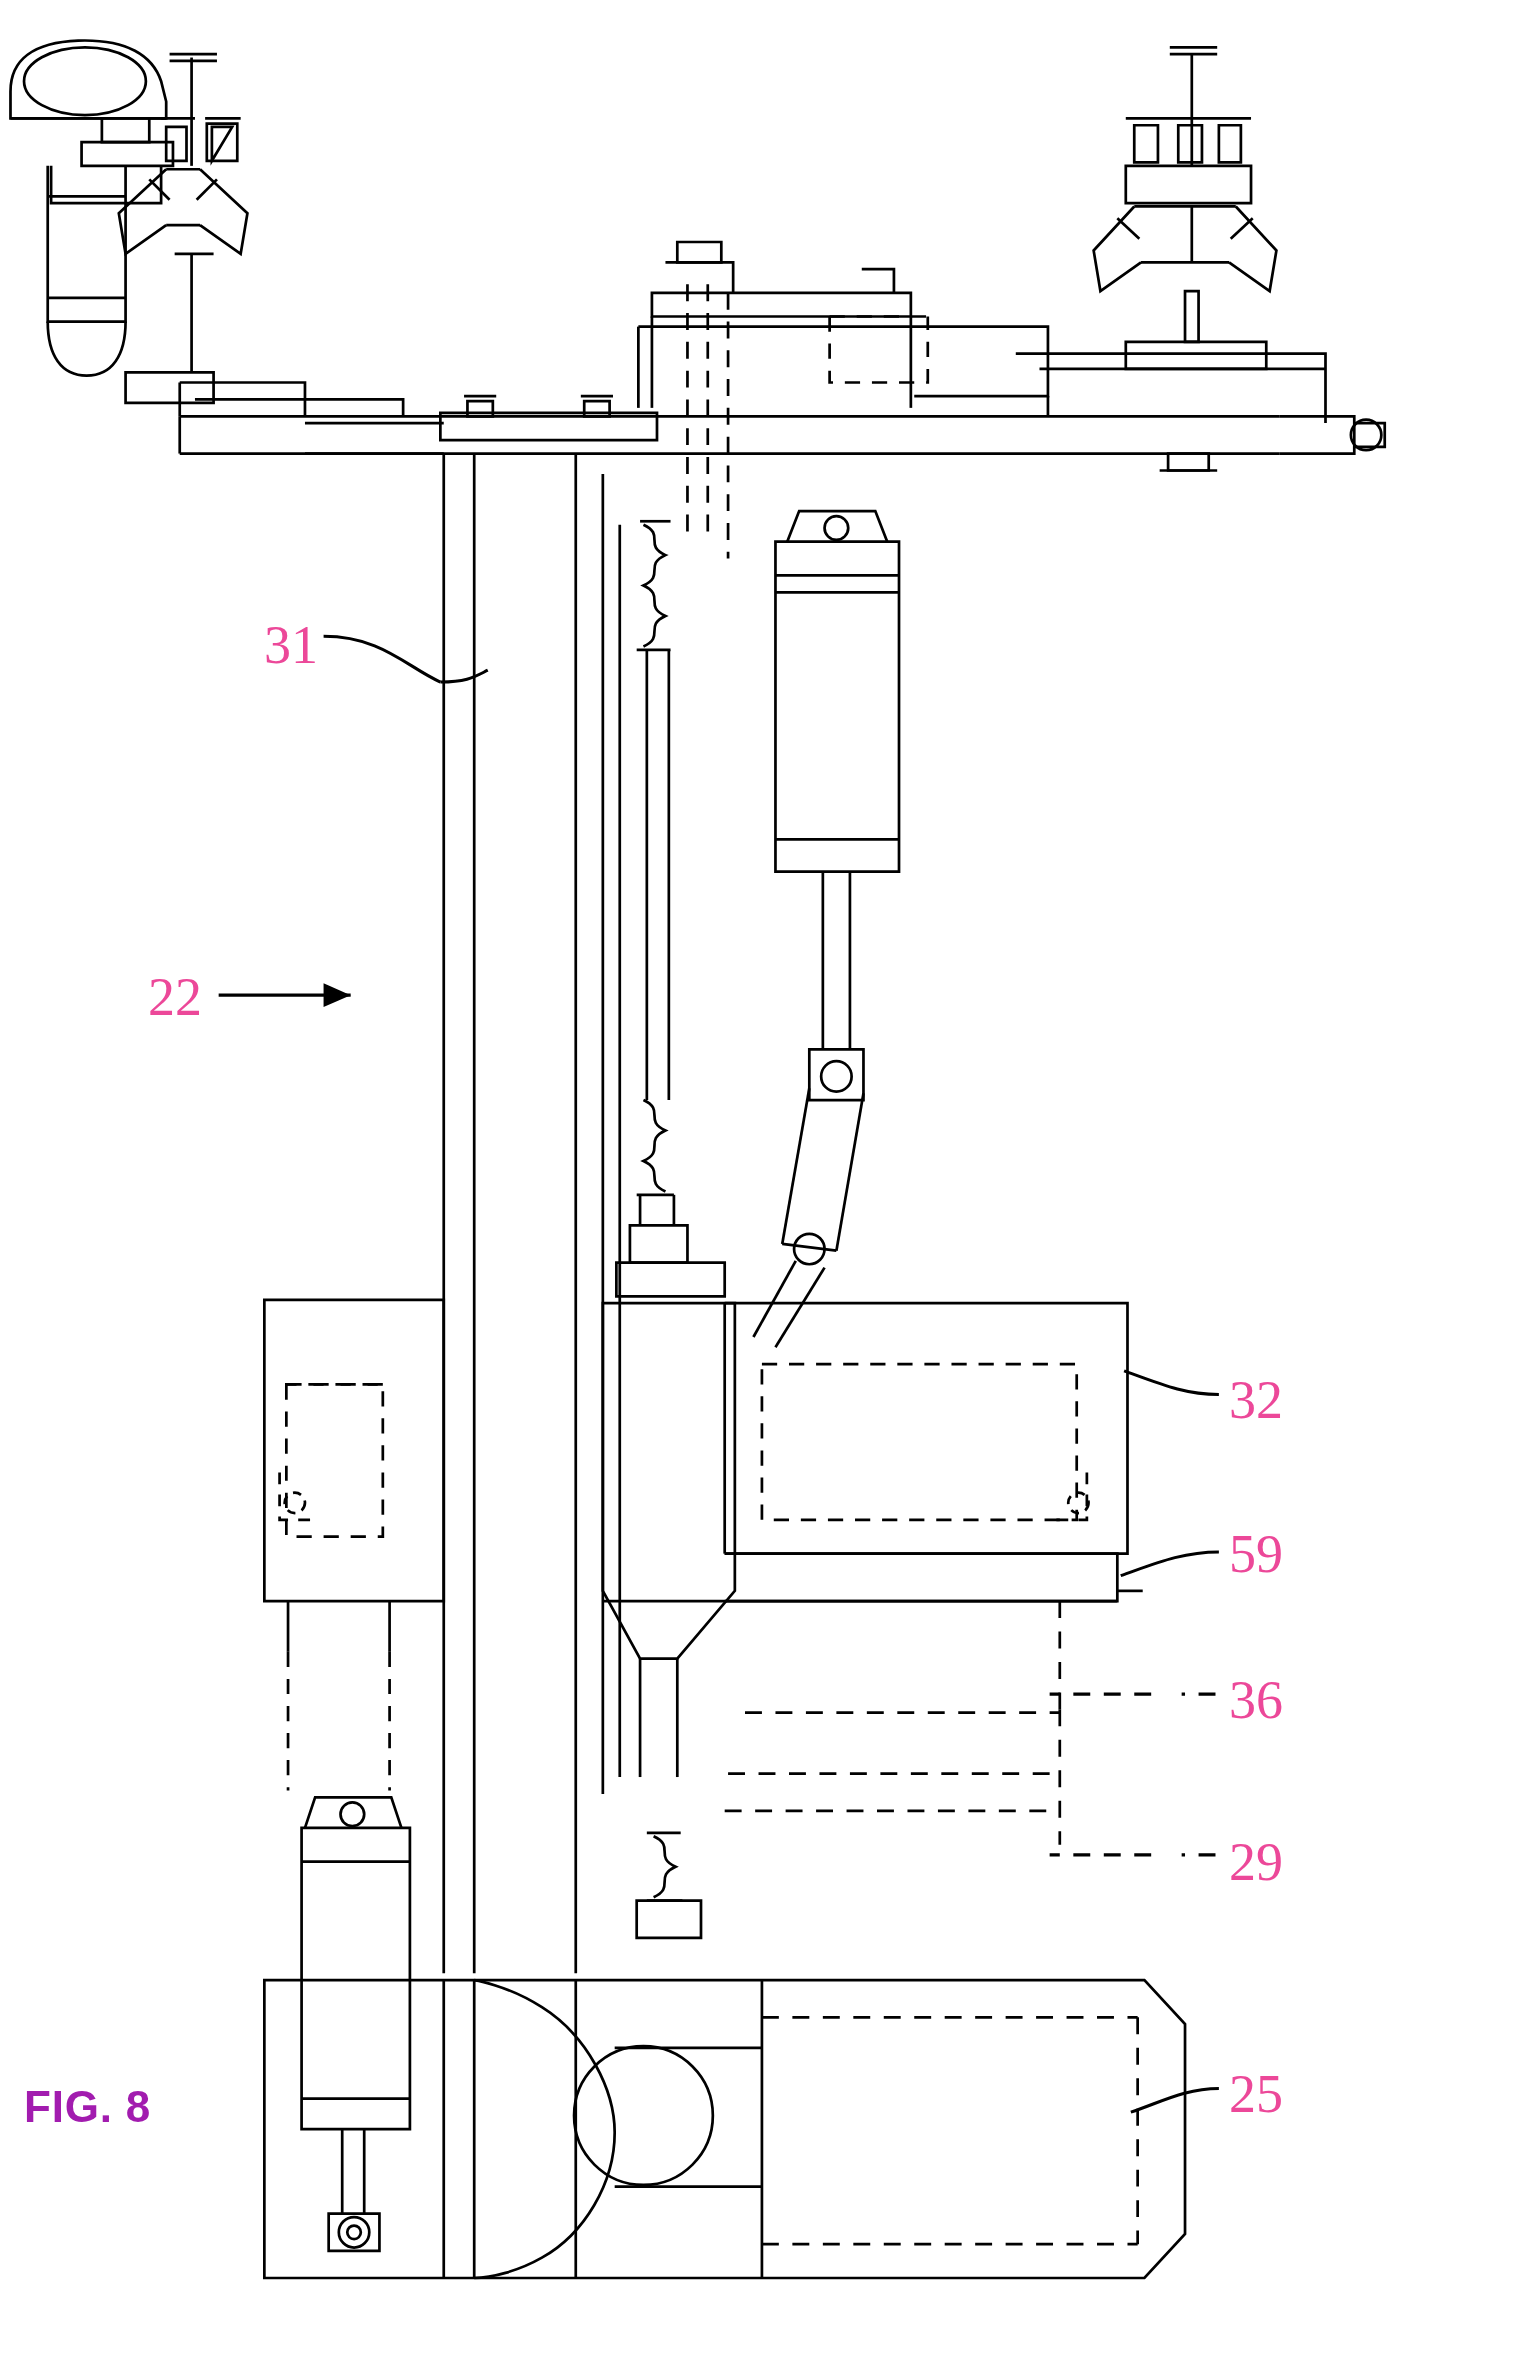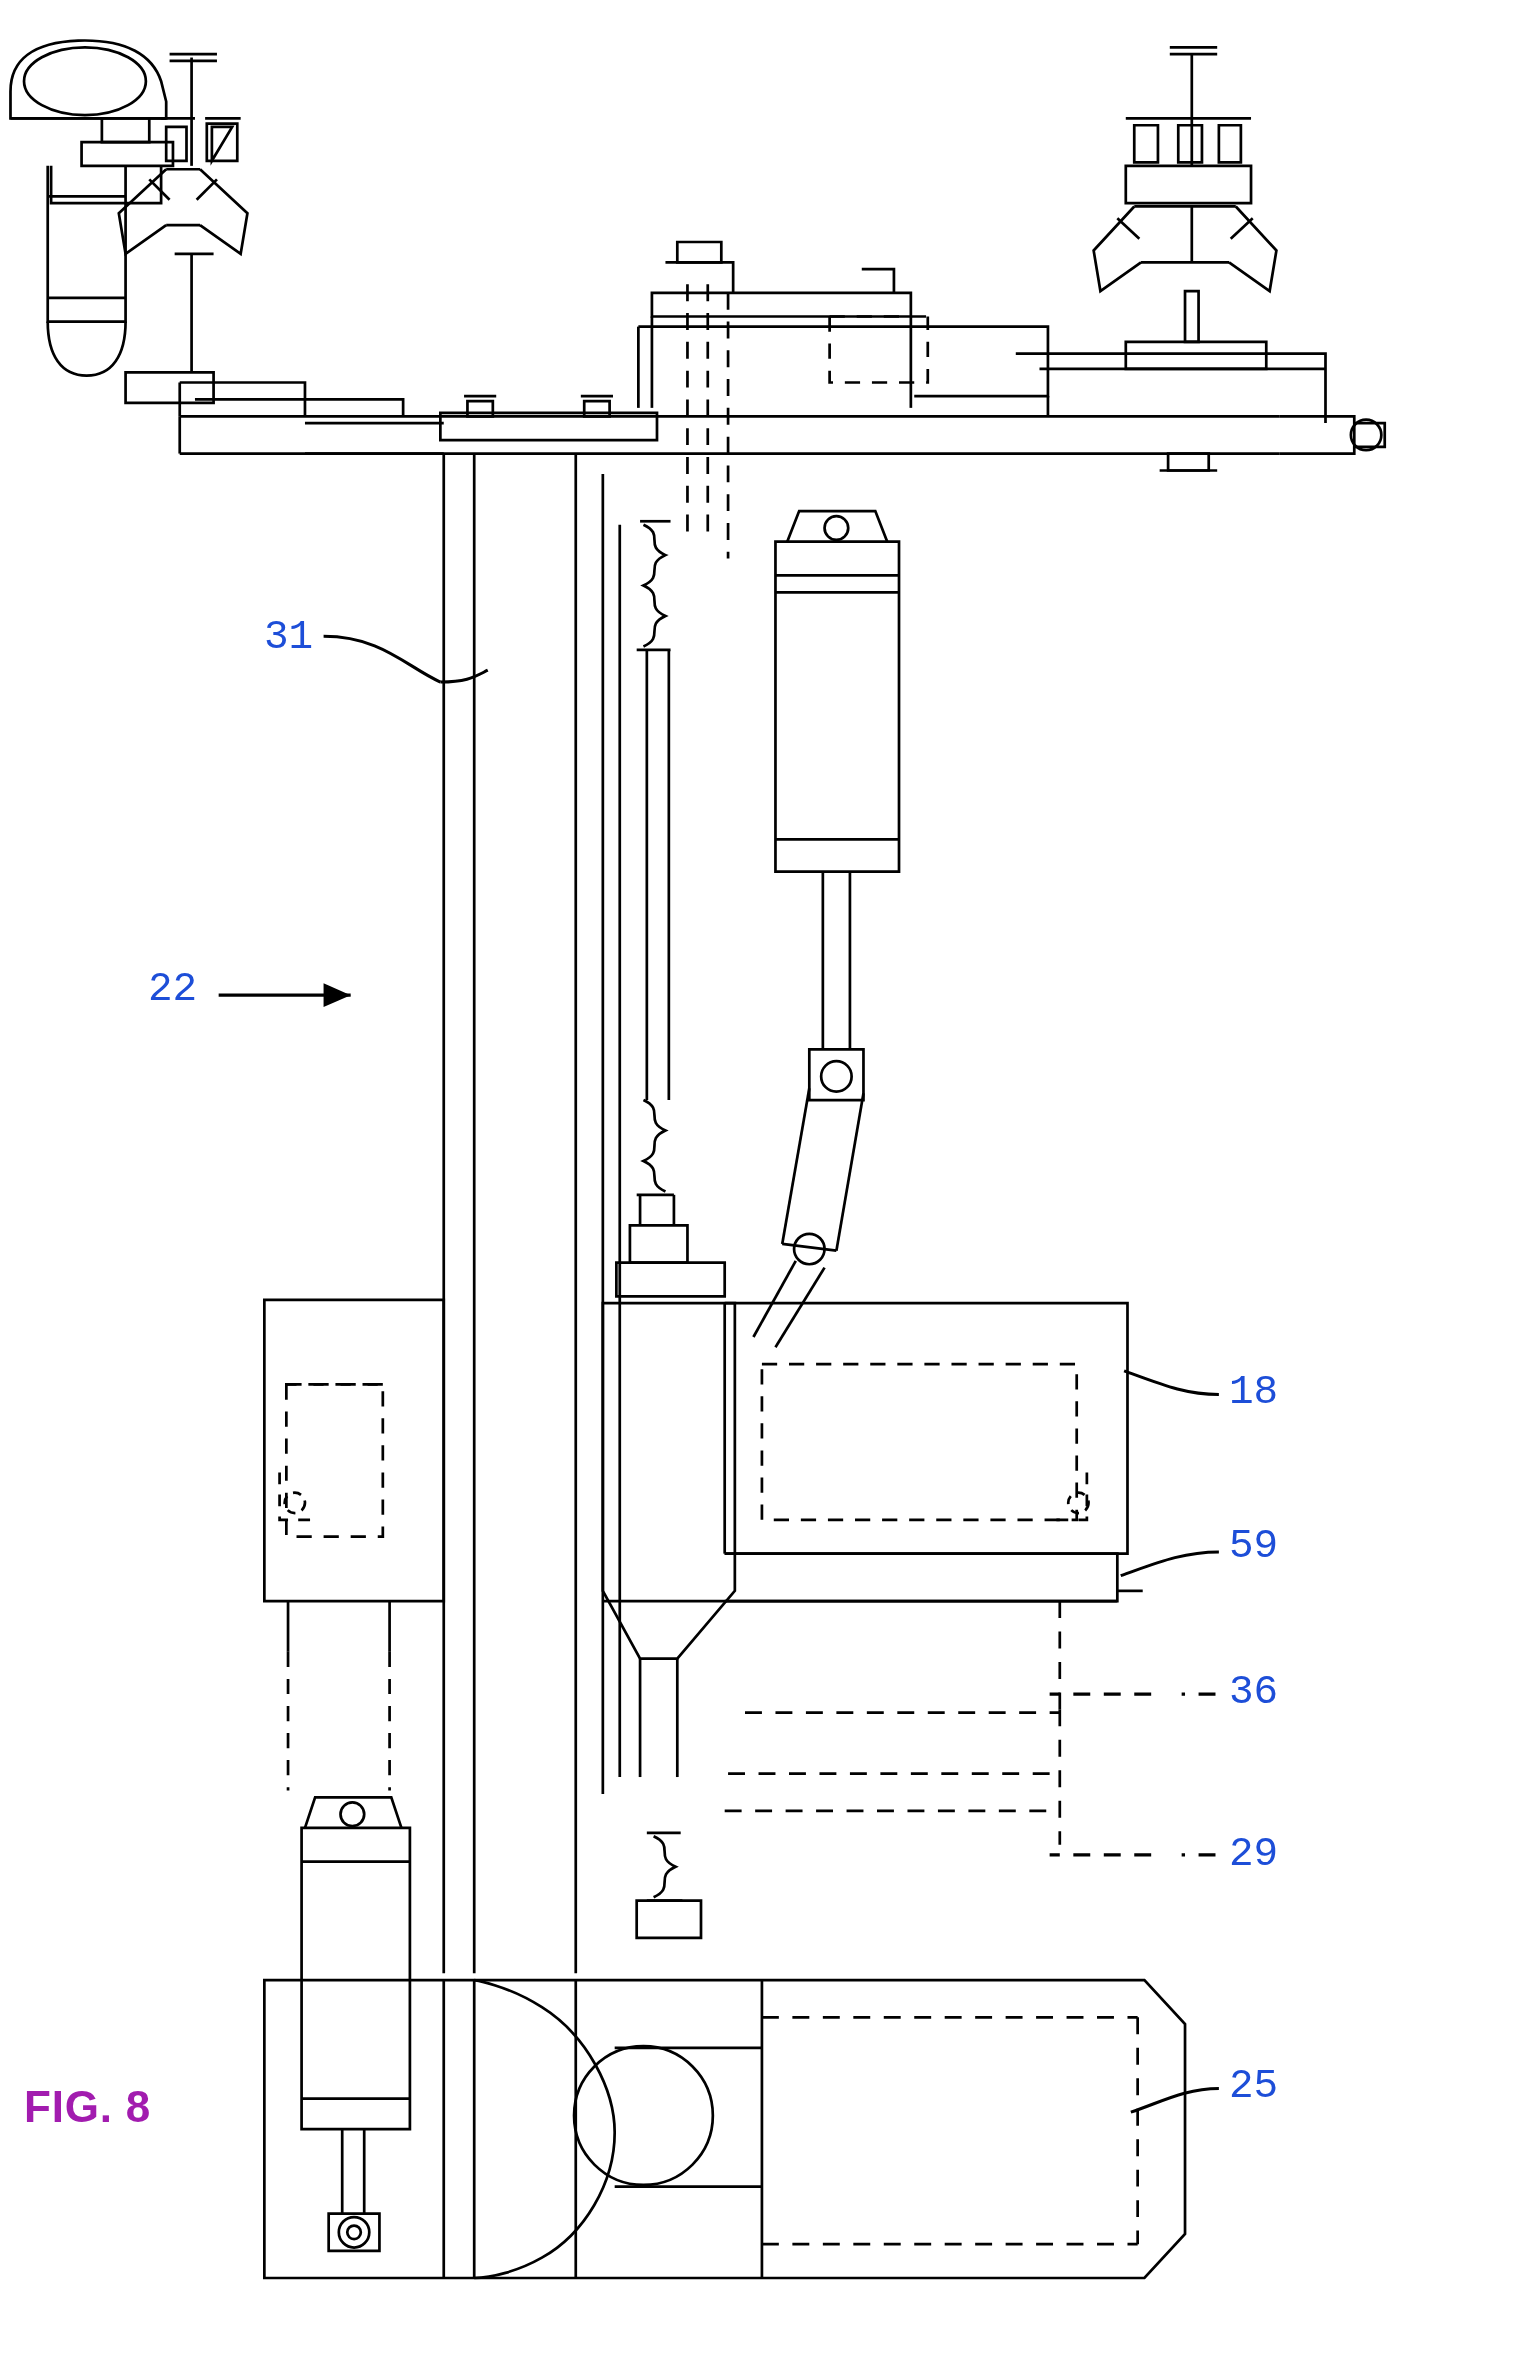--- a/index.html
+++ b/index.html
@@ -29,23 +29,23 @@
     left: 24px;
     top: 2082px;
     font-family: "Liberation Sans", sans-serif;
     font-size: 44px;
     font-weight: bold;
     letter-spacing: 0.8px;
     color: #a21caf;
   }
   .ref {
     position: absolute;
-    font-family: Liberation Mono, monospace;
-    font-size: 41px;
-    color: #1d4ed8;
+    font-family: Liberation Serif, serif;
+    font-size: 54px;
+    color: #ec4899;
     white-space: nowrap;
   }
   .ref-31 { left: 264px; top: 614px; }
   .ref-22 { left: 148px; top: 966px; }
   .ref-32 { left: 1229px; top: 1369px; }
   .ref-38 { left: 1229px; top: 1523px; }
   .ref-36 { left: 1229px; top: 1669px; }
   .ref-37 { left: 1229px; top: 1831px; }
   .ref-33 { left: 1229px; top: 2063px; }
 </style>
@@ -303,20 +303,20 @@
         <path d="M1440 2468 C1400 2468 1372 2484 1336 2496"></path>
       </g>
 
     </g>
   </svg>
 
   <div class="fig-label">FIG. 8</div>
 
   <div class="ref ref-31">31</div>
   <div class="ref ref-22">22</div>
-  <div class="ref ref-32">18</div>
+  <div class="ref ref-32">32</div>
   <div class="ref ref-38">59</div>
   <div class="ref ref-36">36</div>
   <div class="ref ref-37">29</div>
   <div class="ref ref-33">25</div>
 
 </div>
 
 
 </body></html>

